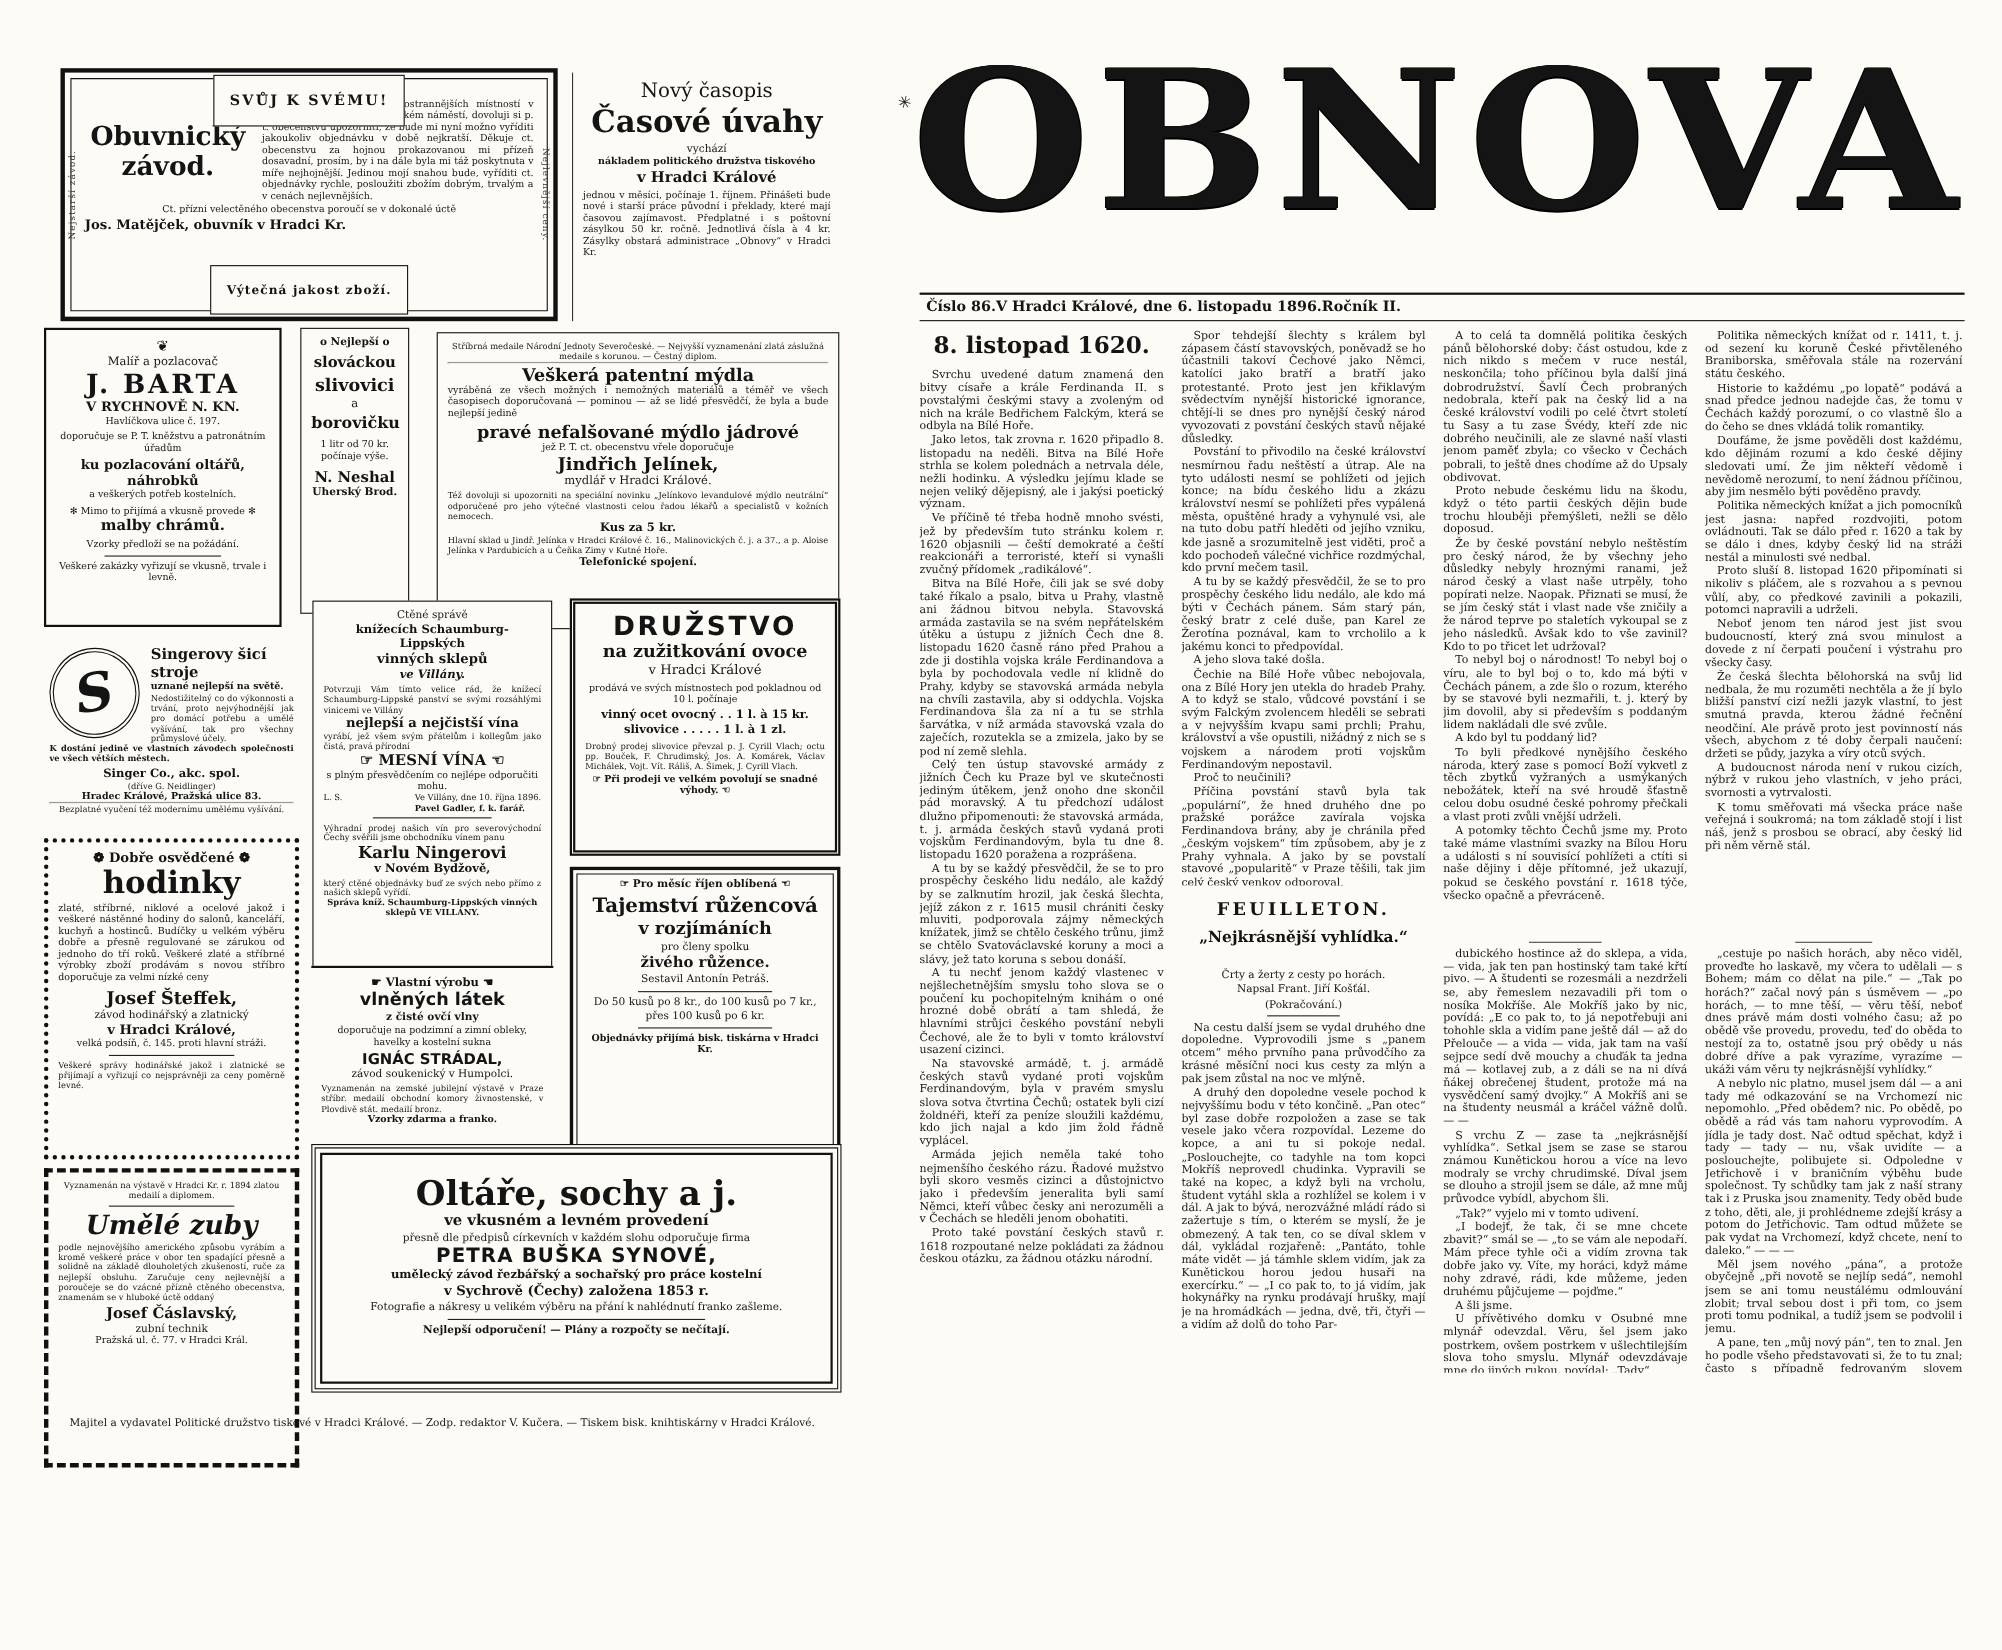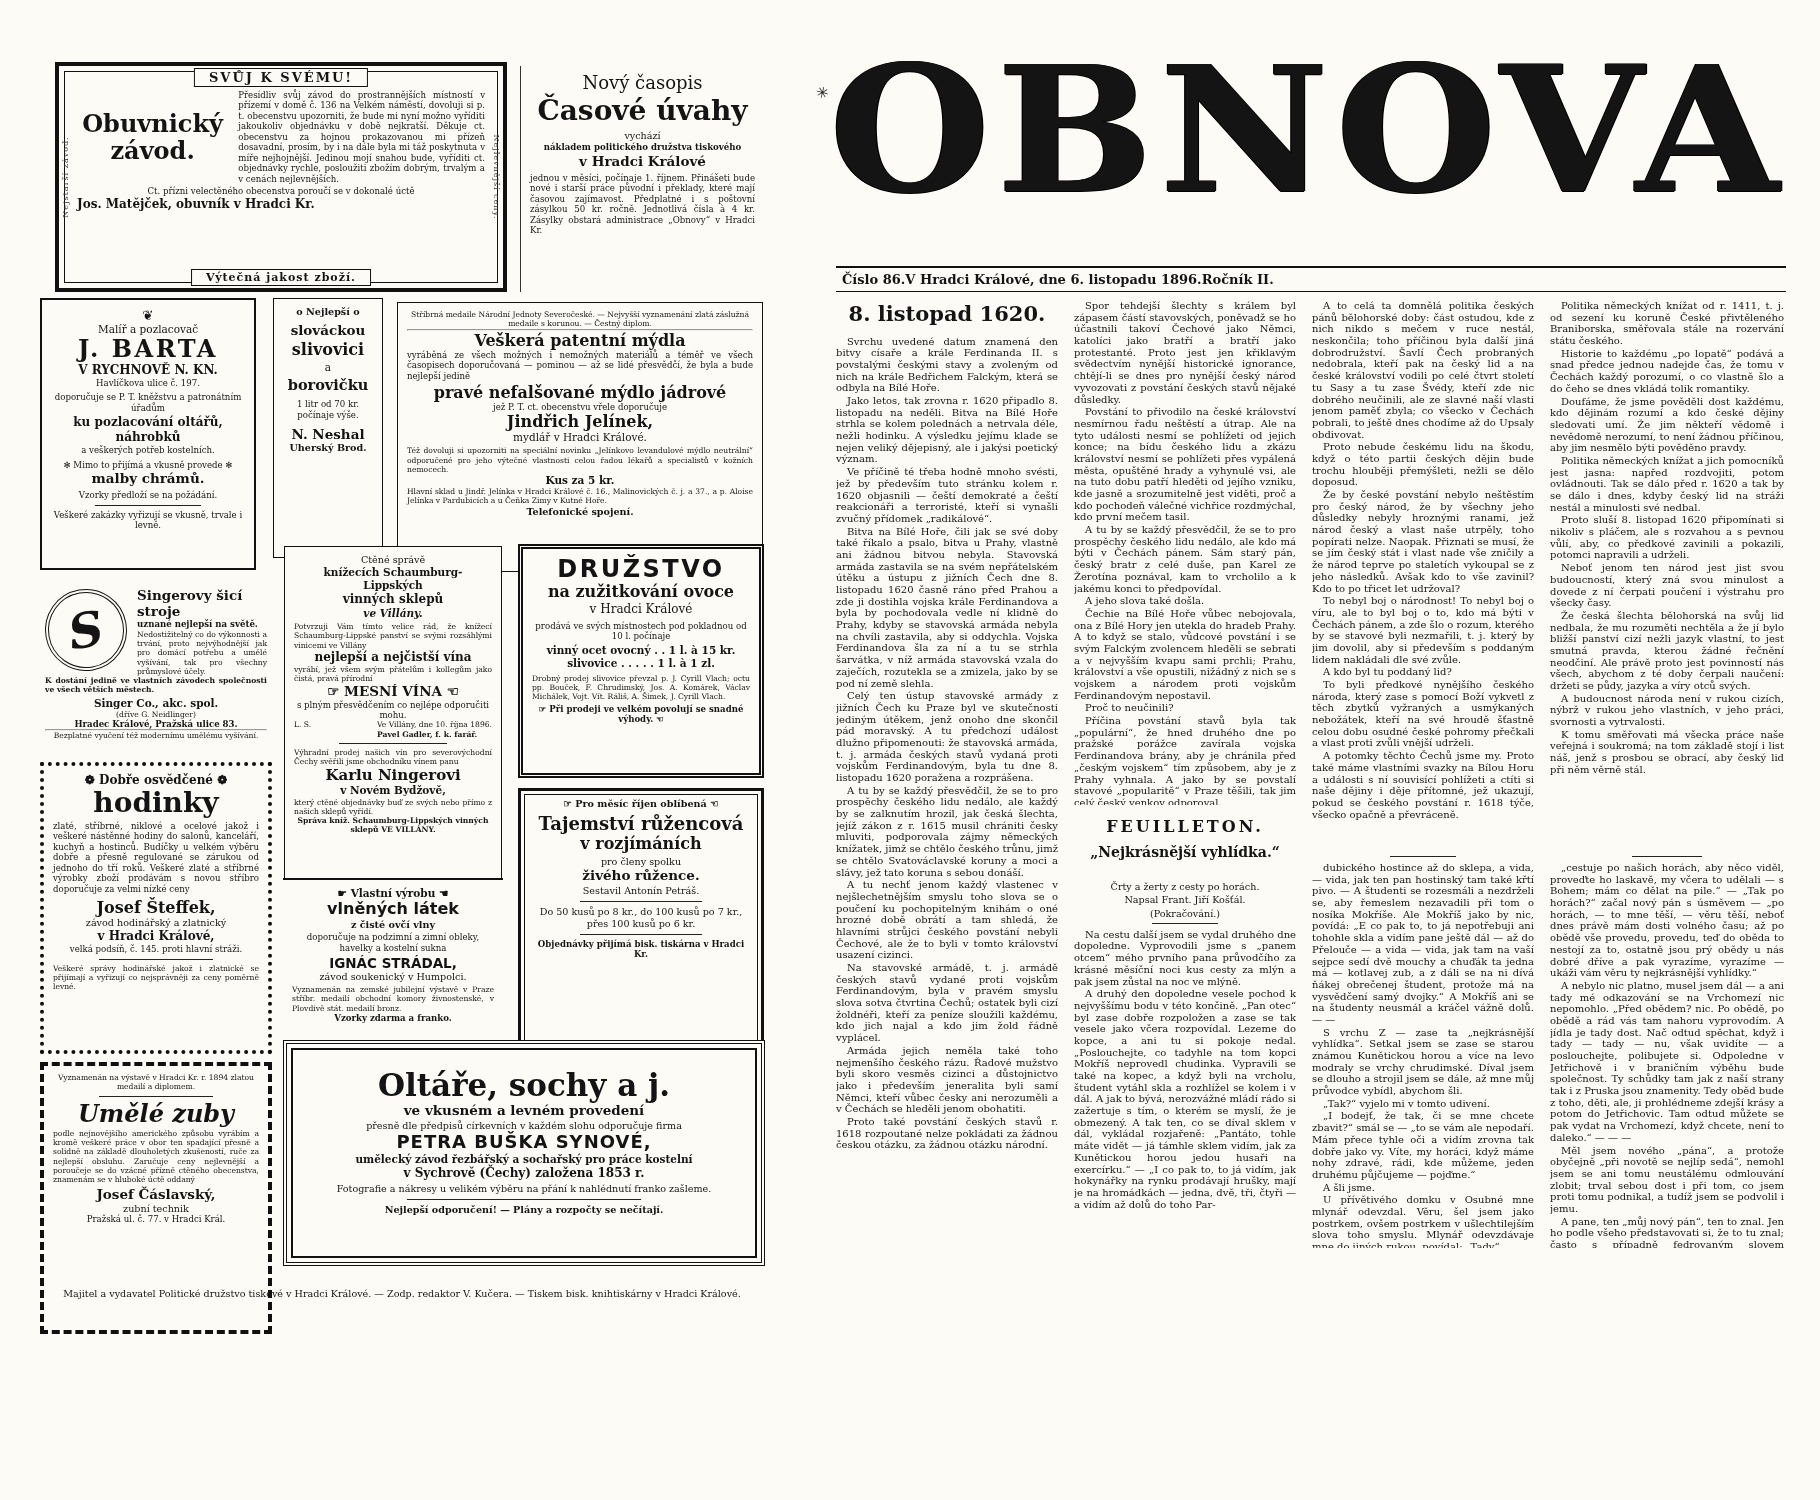--- a/index.html
+++ b/index.html
@@ -18,21 +18,21 @@
   .f21{font-size:16px;line-height:1.15}
   .f24{font-size:24px;line-height:1.1}
   .f28{font-size:28px;line-height:1.1}
   .mt2{margin-top:2px}.mt4{margin-top:4px}.mt6{margin-top:6px}
   .ad{position:absolute;overflow:hidden;padding:7px 9px;background:#fcfbf6}
   .rule{border:0;border-top:1px solid #222;width:55%;margin:4px auto}
   .sans{font-family:"DejaVu Sans","Liberation Sans",sans-serif}
 
   
   .obuv{border:4px solid #111;box-shadow:inset 0 0 0 5px #fcfbf6,inset 0 0 0 6px #111;padding:14px 18px 20px}
-  .obuv .tab{position:absolute;left:50%;transform:translateX(-50%);background:#fcfbf6;border:1px solid #111;padding:1px 14px;font-weight:bold;white-space:nowrap}
+  .obuv .tab{position:absolute;left:50%;transform:translateX(-50%);background:#fcfbf6;border:1px solid #111;padding:15px 14px;font-weight:bold;white-space:nowrap}
   .obuv .tabtop{top:2px;font-size:13px;letter-spacing:2px}
   .obuv .tabbot{bottom:2px;font-size:11px;letter-spacing:1px}
   .vside{position:absolute;top:50%;font-size:8px;letter-spacing:1px;color:#333;white-space:nowrap}
   .vsl{left:2px;transform:translateY(-50%) rotate(180deg);writing-mode:vertical-rl}
   .vsr{right:2px;transform:translateY(-50%);writing-mode:vertical-rl}
   .casove{border-left:1px solid #333}
   .frame1{border:1.5px solid #111}
   .frame2{border:2.5px solid #111}
   .framedbl{border:5px double #111}
   .framedot{border:4px dotted #111}
@@ -97,21 +97,21 @@
       <p class="f8 mt4">doporučuje se P. T. kněžstvu a patronátním úřadům</p>
       <div class="f12 b mt2">ku pozlacování oltářů, náhrobků</div>
       <div class="f8">a veškerých potřeb kostelních.</div>
       <p class="f8 mt4">✻ Mimo to přijímá a vkusně provede ✻</p>
       <div class="f13 b">malby chrámů.</div>
       <p class="f8 mt4">Vzorky předloží se na požádání.</p>
       <hr class="rule">
       <p class="f8">Veškeré zakázky vyřizují se vkusně, trvale i levně.</p>
     </div>
 
-    <div class="ad frame1 c" style="left:273px;top:298px;width:110px;height:260px">
+    <div class="ad frame1 c" style="left:273px;top:298px;width:99px;height:260px">
       <div class="f9 b">o Nejlepší o</div>
       <div class="f13 b mt4">slováckou</div>
       <div class="f16 b mt2">slivovici</div>
       <div class="f10 mt2">a</div>
       <div class="f14 b mt2" style="font-size:14.5px">borovičku</div>
       <p class="f8 mt6">1 litr od 70 kr. počínaje výše.</p>
       <div class="f13 b mt6">N. Neshal</div>
       <div class="f9 b">Uherský Brod.</div>
     </div>
 

